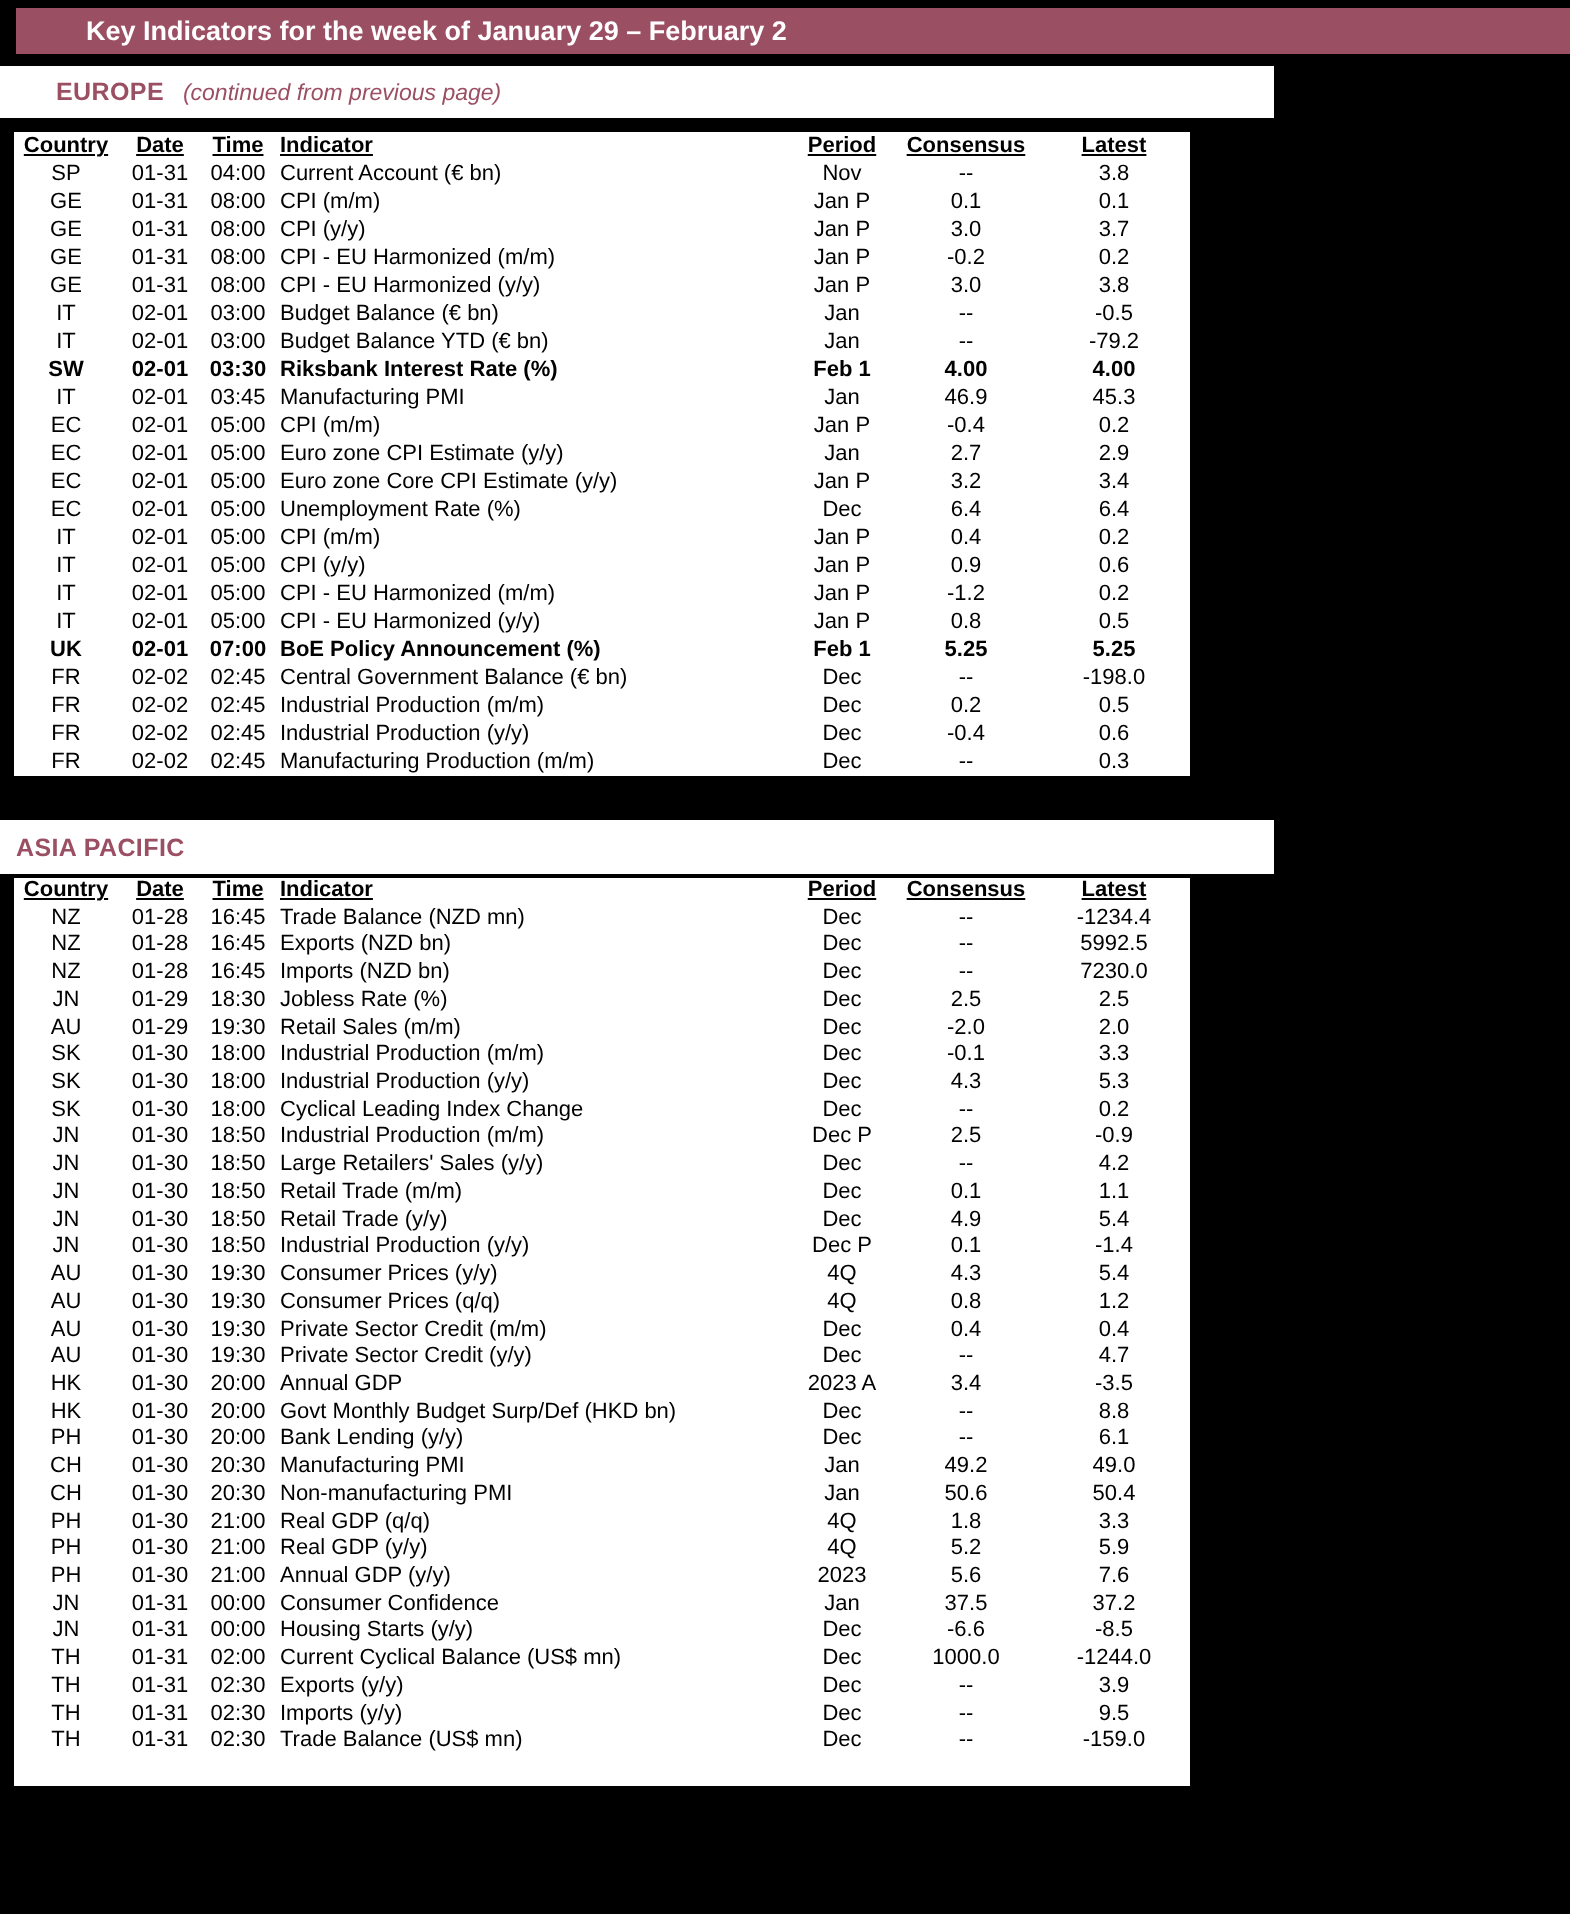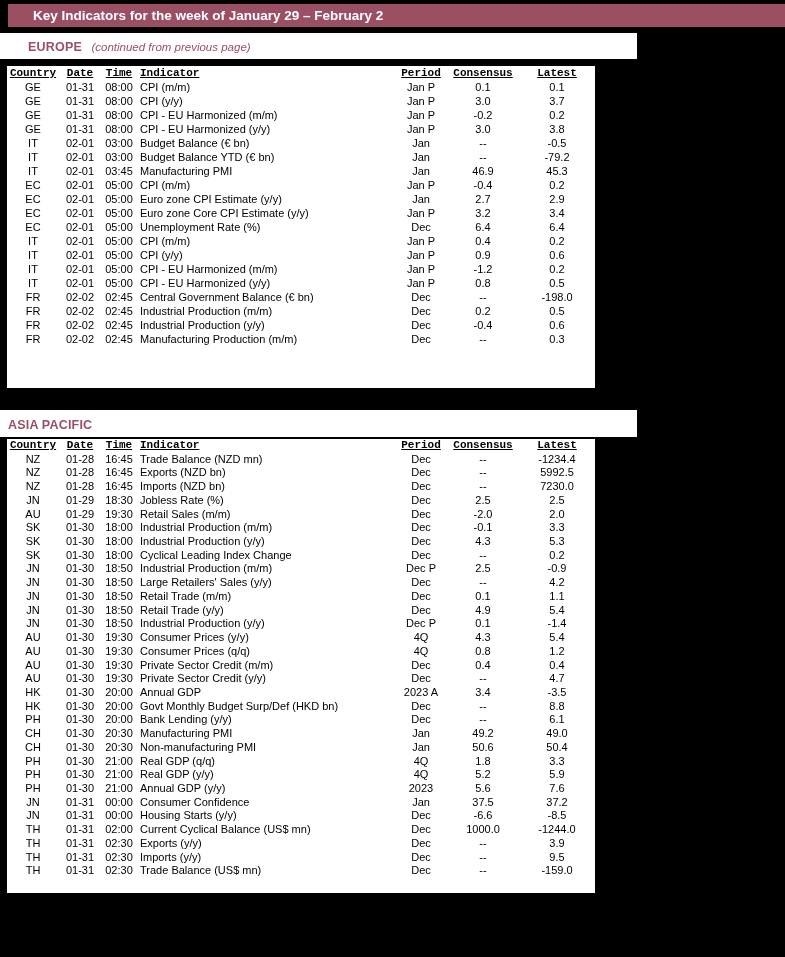--- a/index.html
+++ b/index.html
@@ -9,21 +9,21 @@
     font-family: "Liberation Sans", sans-serif;
     position: relative;
     overflow: hidden;
   }
   .title-bar {
     position: absolute; left: 8px; top: 4px;
     width: 777px; height: 23px;
     background: #9B4F63;
     color: #FFFFFF;
     font-weight: bold; font-size: 13.5px; line-height: 23px;
-    padding-left: 25px; box-sizing: border-box;
+    padding-left: 35px; box-sizing: border-box;
     white-space: nowrap;
   }
   .band {
     position: absolute; left: 0; width: 637px; height: 26px;
     background: #FFFFFF;
     color: #9B4F63;
     line-height: 26px; padding-left: 8px; box-sizing: border-box;
     white-space: nowrap;
   }
   #band-europe { top: 33px; padding-left: 28px; }
@@ -54,21 +54,21 @@
   col.c-consensus { width: 72px; }
   col.c-latest    { width: 76px; }
   th, td {
     padding: 0;
     height: 14px; line-height: 14px;
     text-align: center;
     font-weight: normal;
     overflow: hidden; white-space: nowrap;
   }
   #table-asia th, #table-asia td { height: 13.72px; line-height: 13.72px; }
-  th { font-weight: bold; text-decoration: underline; font-family: Liberation Mono, monospace; }
+  th { font-weight: bold; text-decoration: underline; }
   th.col-indicator, td.col-indicator { text-align: left; padding-left: 3px; margin-left: 28px; }
   tr.bold td { font-weight: bold; }
 </style>
 </head>
 <body>
 
 <div class="title-bar">
   <span>Key Indicators for the week of January 29 – February 2</span>
 </div>
 
@@ -94,20 +94,29 @@
           <th class="col-date">Date</th>
           <th class="col-time">Time</th>
           <th class="col-indicator">Indicator</th>
           <th class="col-period">Period</th>
           <th class="col-consensus">Consensus</th>
           <th class="col-latest">Latest</th>
         </tr>
       </thead>
     <tbody>
         <tr>
+          <td class="col-country">SP</td>
+          <td class="col-date">01-31</td>
+          <td class="col-time">04:00</td>
+          <td class="col-indicator">Current Account (€ bn)</td>
+          <td class="col-period">Nov</td>
+          <td class="col-consensus">--</td>
+          <td class="col-latest">3.8</td>
+        </tr>
+        <tr>
           <td class="col-country">GE</td>
           <td class="col-date">01-31</td>
           <td class="col-time">08:00</td>
           <td class="col-indicator">CPI (m/m)</td>
           <td class="col-period">Jan P</td>
           <td class="col-consensus">0.1</td>
           <td class="col-latest">0.1</td>
         </tr>
         <tr>
           <td class="col-country">GE</td>
@@ -146,20 +155,29 @@
           <td class="col-latest">-0.5</td>
         </tr>
         <tr>
           <td class="col-country">IT</td>
           <td class="col-date">02-01</td>
           <td class="col-time">03:00</td>
           <td class="col-indicator">Budget Balance YTD (€ bn)</td>
           <td class="col-period">Jan</td>
           <td class="col-consensus">--</td>
           <td class="col-latest">-79.2</td>
+        </tr>
+        <tr class="bold">
+          <td class="col-country">SW</td>
+          <td class="col-date">02-01</td>
+          <td class="col-time">03:30</td>
+          <td class="col-indicator">Riksbank Interest Rate (%)</td>
+          <td class="col-period">Feb 1</td>
+          <td class="col-consensus">4.00</td>
+          <td class="col-latest">4.00</td>
         </tr>
         <tr>
           <td class="col-country">IT</td>
           <td class="col-date">02-01</td>
           <td class="col-time">03:45</td>
           <td class="col-indicator">Manufacturing PMI</td>
           <td class="col-period">Jan</td>
           <td class="col-consensus">46.9</td>
           <td class="col-latest">45.3</td>
         </tr>
@@ -227,20 +245,29 @@
           <td class="col-latest">0.2</td>
         </tr>
         <tr>
           <td class="col-country">IT</td>
           <td class="col-date">02-01</td>
           <td class="col-time">05:00</td>
           <td class="col-indicator">CPI - EU Harmonized (y/y)</td>
           <td class="col-period">Jan P</td>
           <td class="col-consensus">0.8</td>
           <td class="col-latest">0.5</td>
+        </tr>
+        <tr class="bold">
+          <td class="col-country">UK</td>
+          <td class="col-date">02-01</td>
+          <td class="col-time">07:00</td>
+          <td class="col-indicator">BoE Policy Announcement (%)</td>
+          <td class="col-period">Feb 1</td>
+          <td class="col-consensus">5.25</td>
+          <td class="col-latest">5.25</td>
         </tr>
         <tr>
           <td class="col-country">FR</td>
           <td class="col-date">02-02</td>
           <td class="col-time">02:45</td>
           <td class="col-indicator">Central Government Balance (€ bn)</td>
           <td class="col-period">Dec</td>
           <td class="col-consensus">--</td>
           <td class="col-latest">-198.0</td>
         </tr>

